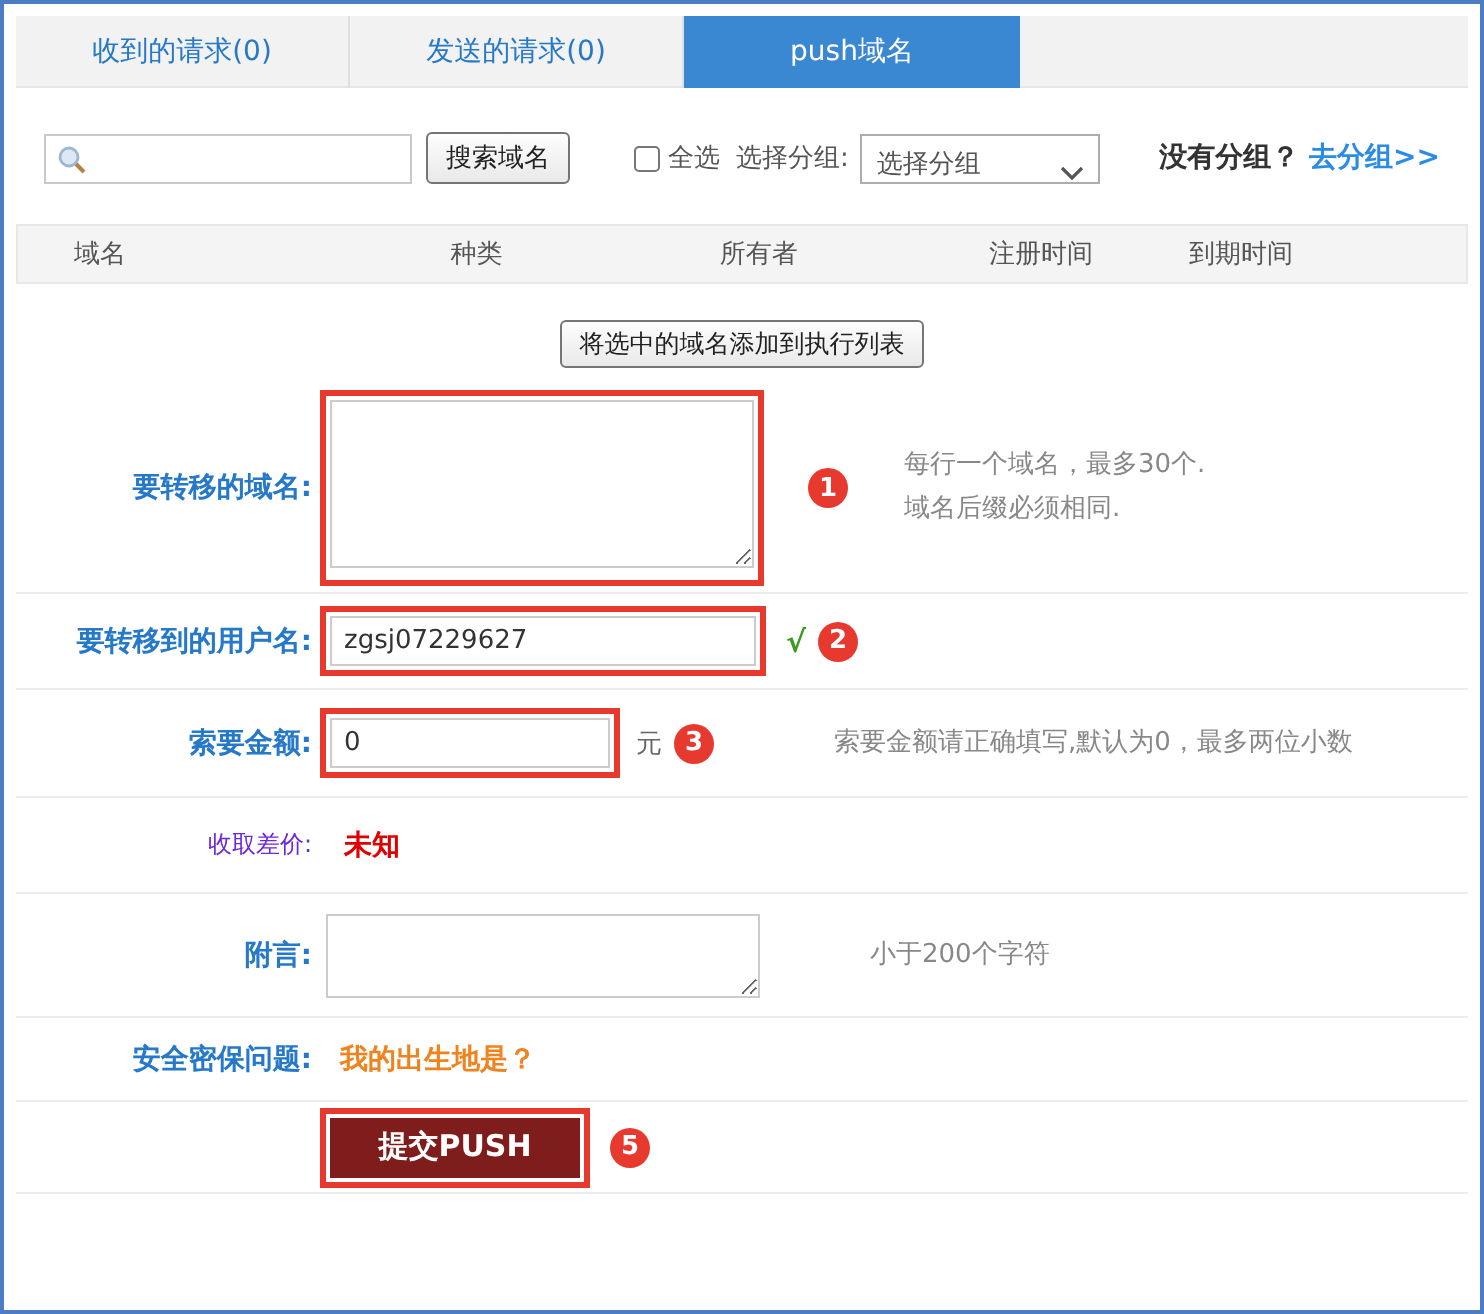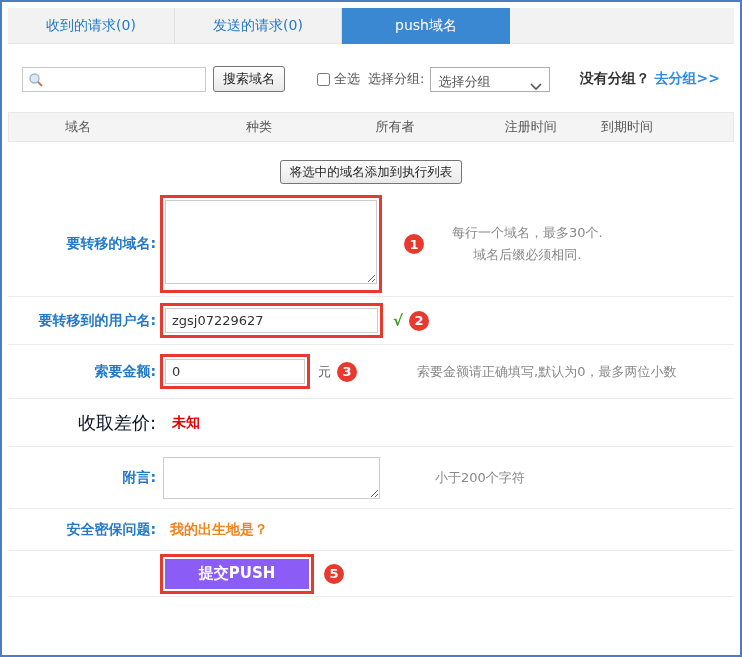--- a/index.html
+++ b/index.html
@@ -55,36 +55,36 @@
     display:flex; align-items:flex-end; justify-content:space-between;
     padding:0 7px; margin-left:6px; color:#555; cursor:pointer;gap:30px;
   }
   .right-links { margin-left:auto; font-size:14px; font-weight:bold; }
   .no-group { color:#333; }
   .go-group { color:#2b8ce4; cursor:pointer; text-decoration:none; }
   
   .thead {
     margin-top:16px; height:30px; background:#f4f4f4;
     border:1px solid #e8e8e8; display:flex; align-items:center;
-    font-size:13px; color:#555;padding-left:28px;
+    font-size:13px; color:#555;
   }
   .thead .th { padding-left:28px; }
   .th.c1{width:26%;} .th.c2{width:18.6%;} .th.c3{width:18.6%;} .th.c4{width:13.8%;} .th.c5{flex:1;}
   
   .add-row { margin-top:18px; height:24px; text-align:center; }
   .add-row .btn { margin-left:0; height:24px; font-size:12.5px; }
   
   .form { margin-top:8px; }
   .frow { display:flex; align-items:center; padding:0 10px 0 0; }
   .frow.sep { border-top:1px solid #ececec; }
   .flabel {
     width:148px; flex:none; text-align:right;
     font-size:14px; font-weight:bold; color:#2579c8;
   }
-  .flabel.plain { color:#0f172a; font-weight:normal; font-size:18px; }
+  .flabel.plain { color:#6d28d9; font-weight:normal; font-size:12px; }
   .fcontent { display:flex; align-items:center; margin-left:4px; flex:1; }
   .redbox { border:3px solid #e8392f; padding:2px; background:#fff; flex:none; }
   textarea, .txt {
     border:1px solid #ccc; font-family:inherit; font-size:13px; color:#333;
     outline:none; resize:both; background:#fff;
   }
   .badge {
     width:20px; height:20px; border-radius:50%; background:#e8392f;
     color:#fff; font-size:13px; font-weight:bold;
     display:flex; align-items:center; justify-content:center; flex:none;
@@ -104,26 +104,26 @@
   .row-amount { height:54px; }
   .inp-amount { width:140px; }
   .row-diff { height:48px; }
   .row-msg { height:62px; }
   .ta-msg { width:217px; height:42px; }
   .row-q { height:42px; }
   .row-ans { height:52px; }
   .inp-ans { width:155px; }
   .row-submit { height:46px; }
   .submit-btn {
-    width:144px; height:30px; background:#8b5cf6; color:#fff;
+    width:125px; height:30px; background:#7f1d1d; color:#fff;
     font-size:15px; font-weight:bold; border:none; cursor:pointer;
     font-family:inherit;
   }
   .bottom-line { border-top:1px solid #ececec; height:2px; }
-  .ml6{margin-left:6px;} .ml10{margin-left:10px;} .ml22{margin-left:22px;} .ml28{margin-left:28px;text-align:center;} .ml55{margin-left:55px;} .ml60{margin-left:60px;}
+  .ml6{margin-left:6px;} .ml10{margin-left:10px;} .ml22{margin-left:22px;} .ml28{margin-left:28px;} .ml55{margin-left:55px;} .ml60{margin-left:60px;}
 </style>
 </head>
 <body>
 
 <div class="page">
 
   <div class="tabbar">
     <div class="tab">收到的请求(0)</div>
     <div class="tab">发送的请求(0)</div>
     <div class="tab active">push域名</div>

